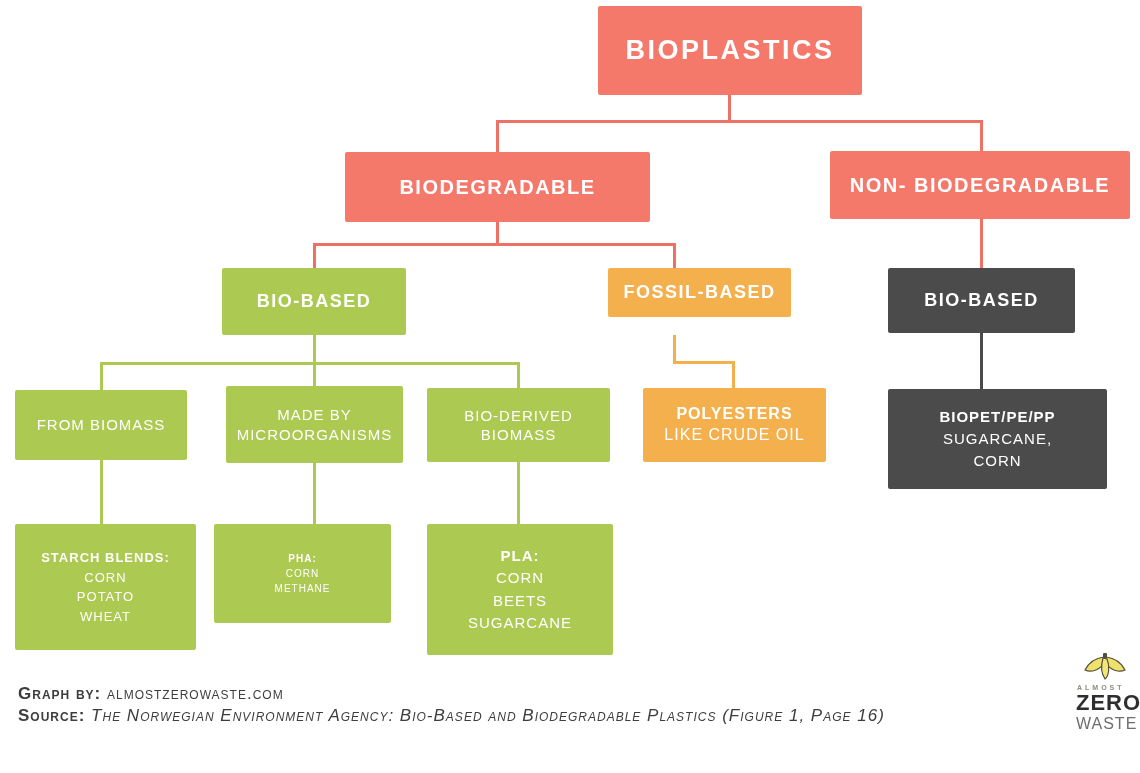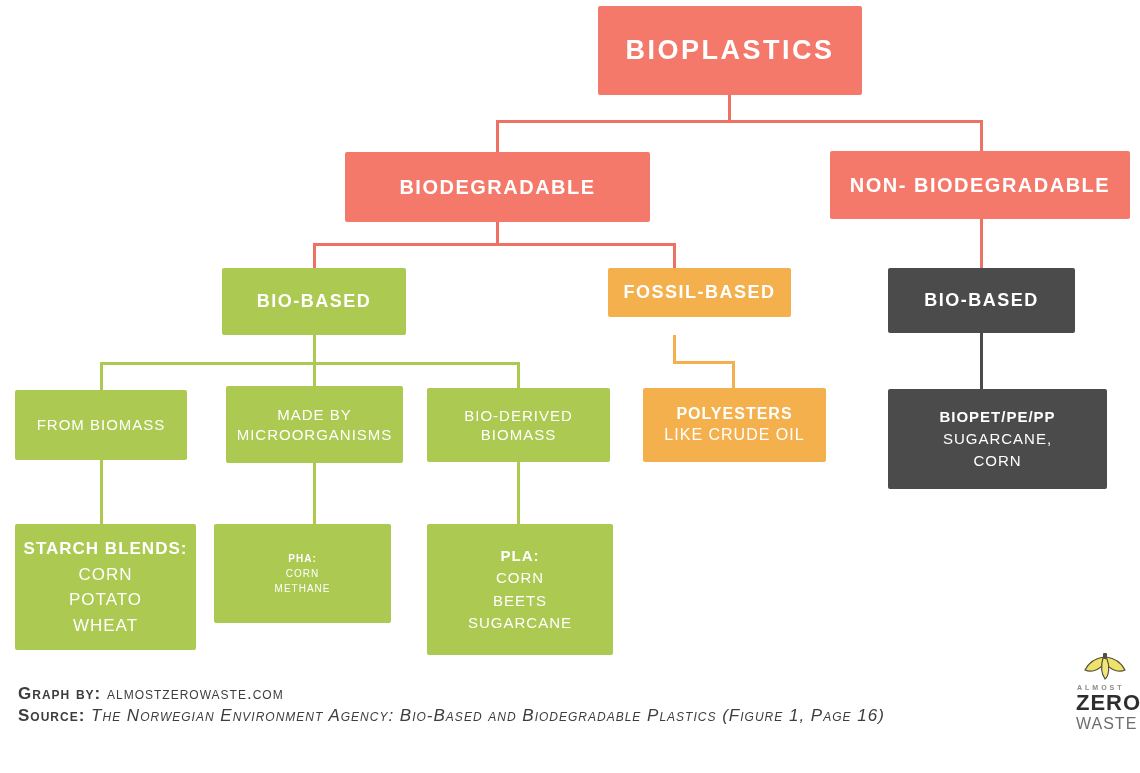--- a/index.html
+++ b/index.html
@@ -28,21 +28,21 @@
   #n-biodeg{left:345px;top:152px;width:305px;height:70px;font-size:20px;}
   #n-nonbiodeg{left:830px;top:151px;width:300px;height:68px;font-size:20px;}
   #n-biobased-g{left:222px;top:268px;width:184px;height:67px;font-size:18px;}
   #n-fossil{left:583px;top:268px;width:183px;height:49px;font-size:18px;margin-left:25px;}
   #n-biobased-d{left:888px;top:268px;width:187px;height:65px;font-size:18px;}
   #n-biomass{left:15px;top:390px;width:172px;height:70px;font-size:15px;letter-spacing:1px;}
   #n-micro{left:226px;top:386px;width:177px;height:77px;font-size:15px;letter-spacing:1px;}
   #n-monomers{left:427px;top:388px;width:183px;height:74px;font-size:15px;letter-spacing:1px;}
   #n-polyesters{left:643px;top:388px;width:183px;height:74px;font-size:16px;letter-spacing:1px;}
   #n-biopet{left:888px;top:389px;width:219px;height:100px;font-size:15px;letter-spacing:1px;line-height:1.45;}
-  #n-starch{left:15px;top:524px;width:181px;height:126px;font-size:17px;letter-spacing:1px;line-height:1.5;}
+  #n-starch{left:15px;top:524px;width:181px;height:126px;font-size:13px;letter-spacing:1px;line-height:1.5;}
   #n-pha{left:214px;top:524px;width:177px;height:99px;font-size:10px;letter-spacing:1px;line-height:1.5;}
   #n-pla{left:427px;top:524px;width:186px;height:131px;font-size:15px;letter-spacing:1px;line-height:1.5;}
   .box .t{font-weight:bold;}
 
   
   #s1{left:728px;top:95px;width:3px;height:28px;}
   #s2{left:496px;top:120px;width:487px;height:3px;}
   #s3{left:496px;top:120px;width:3px;height:32px;}
   #s4{left:980px;top:120px;width:3px;height:31px;}
   #s5{left:496px;top:222px;width:3px;height:24px;}

